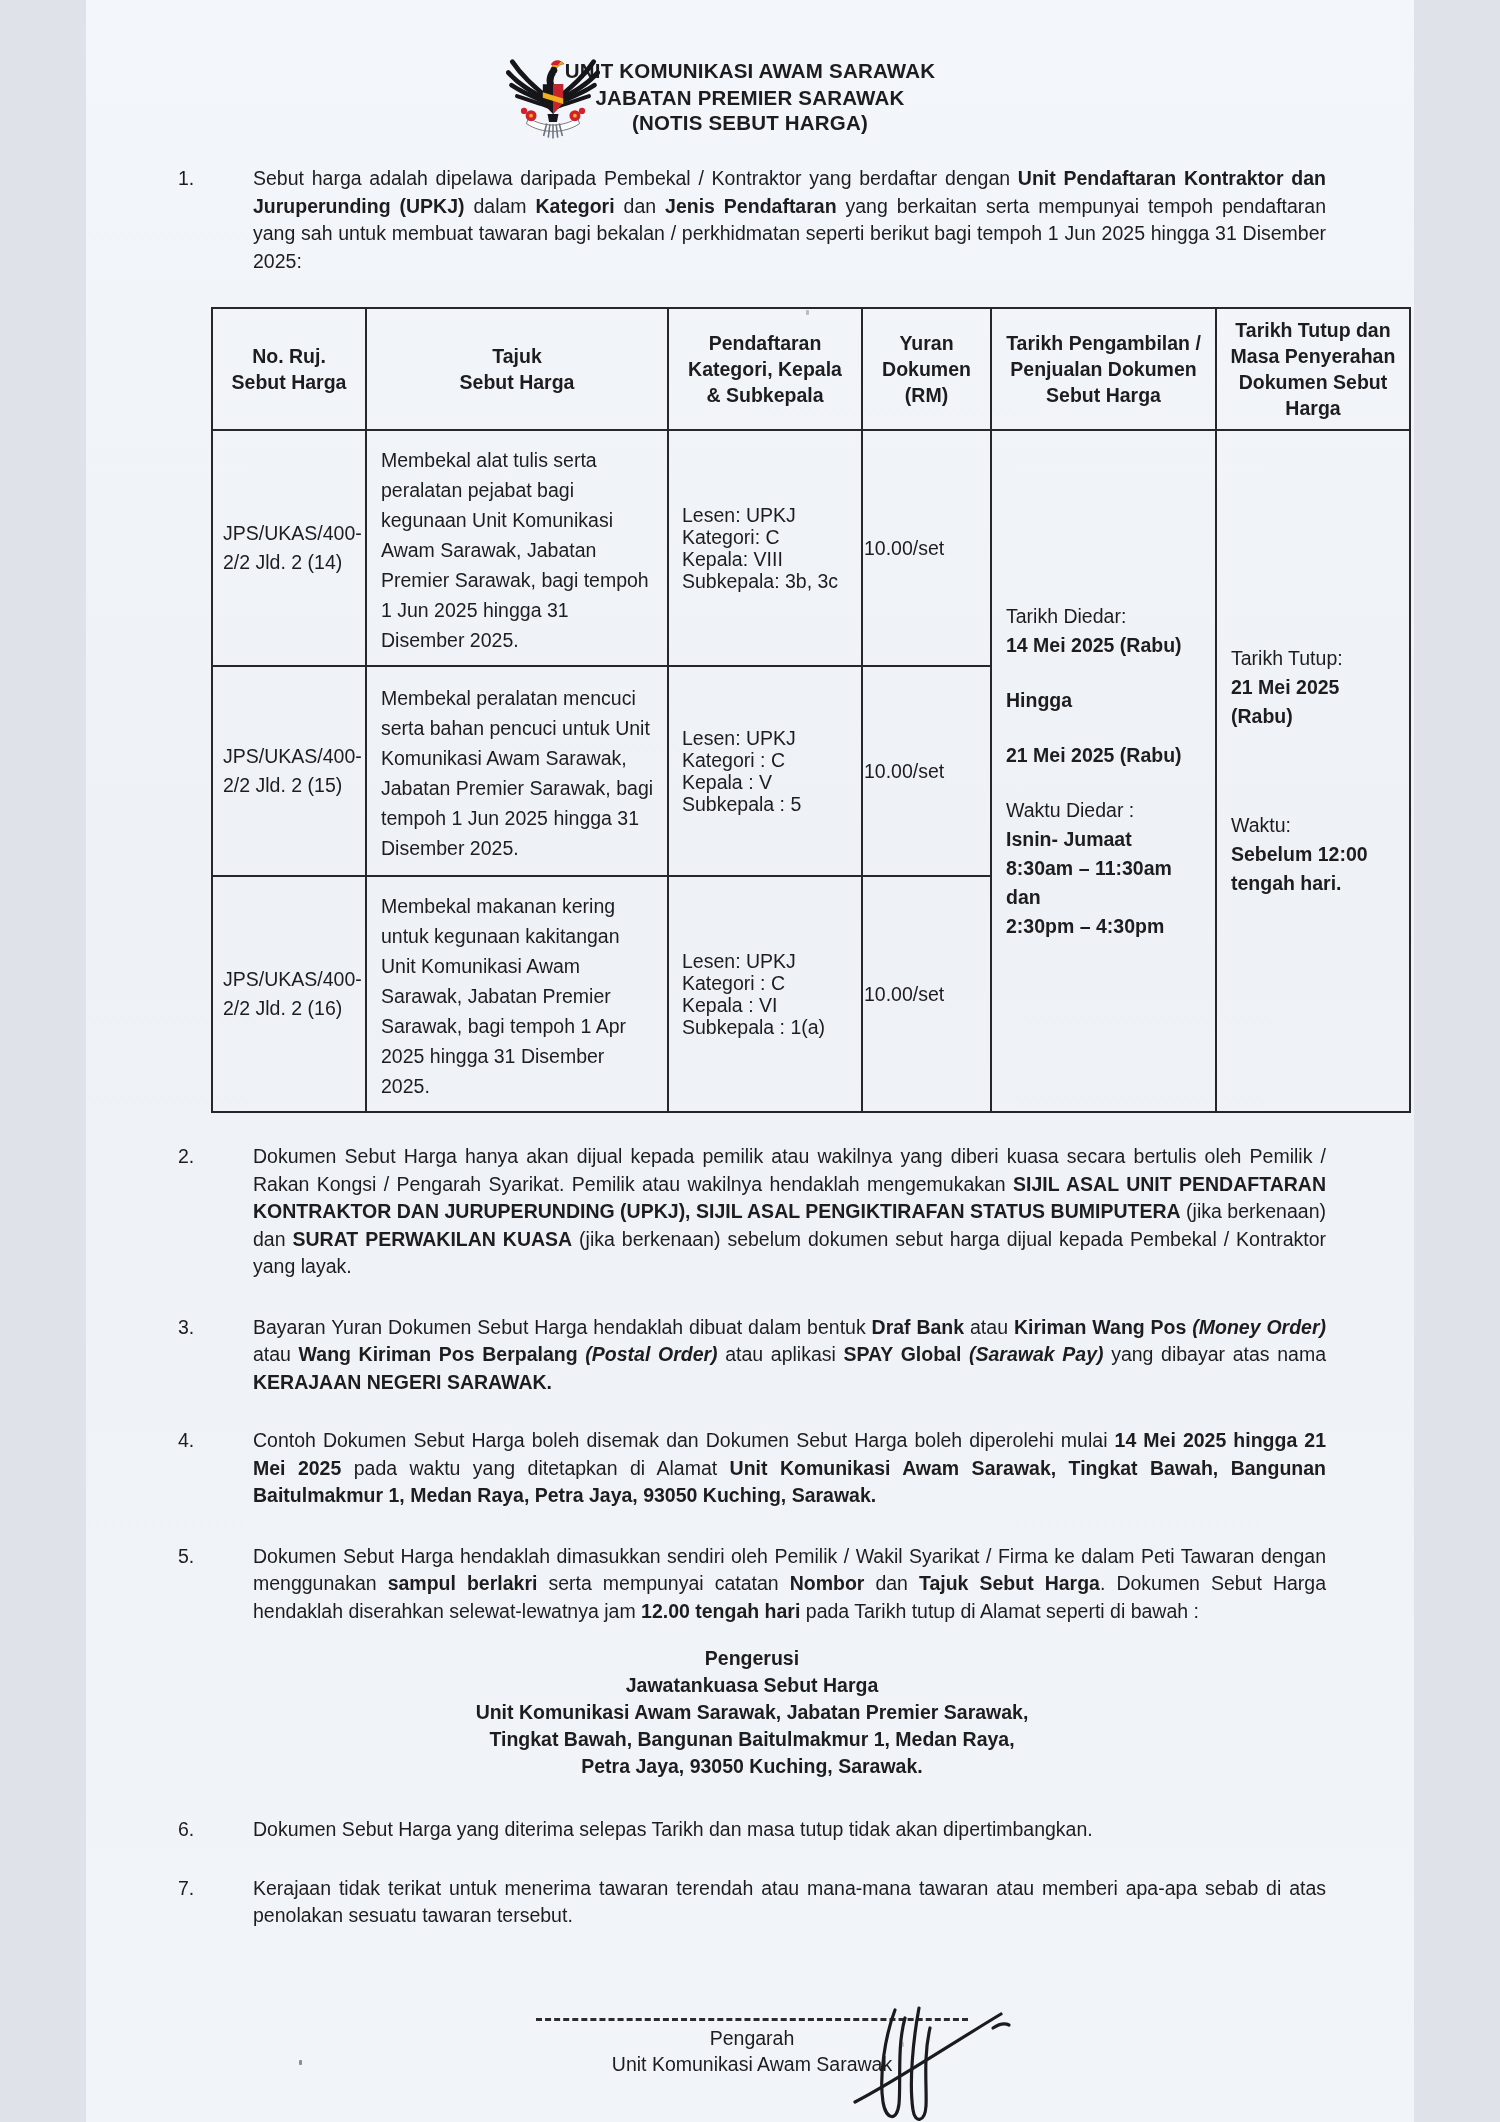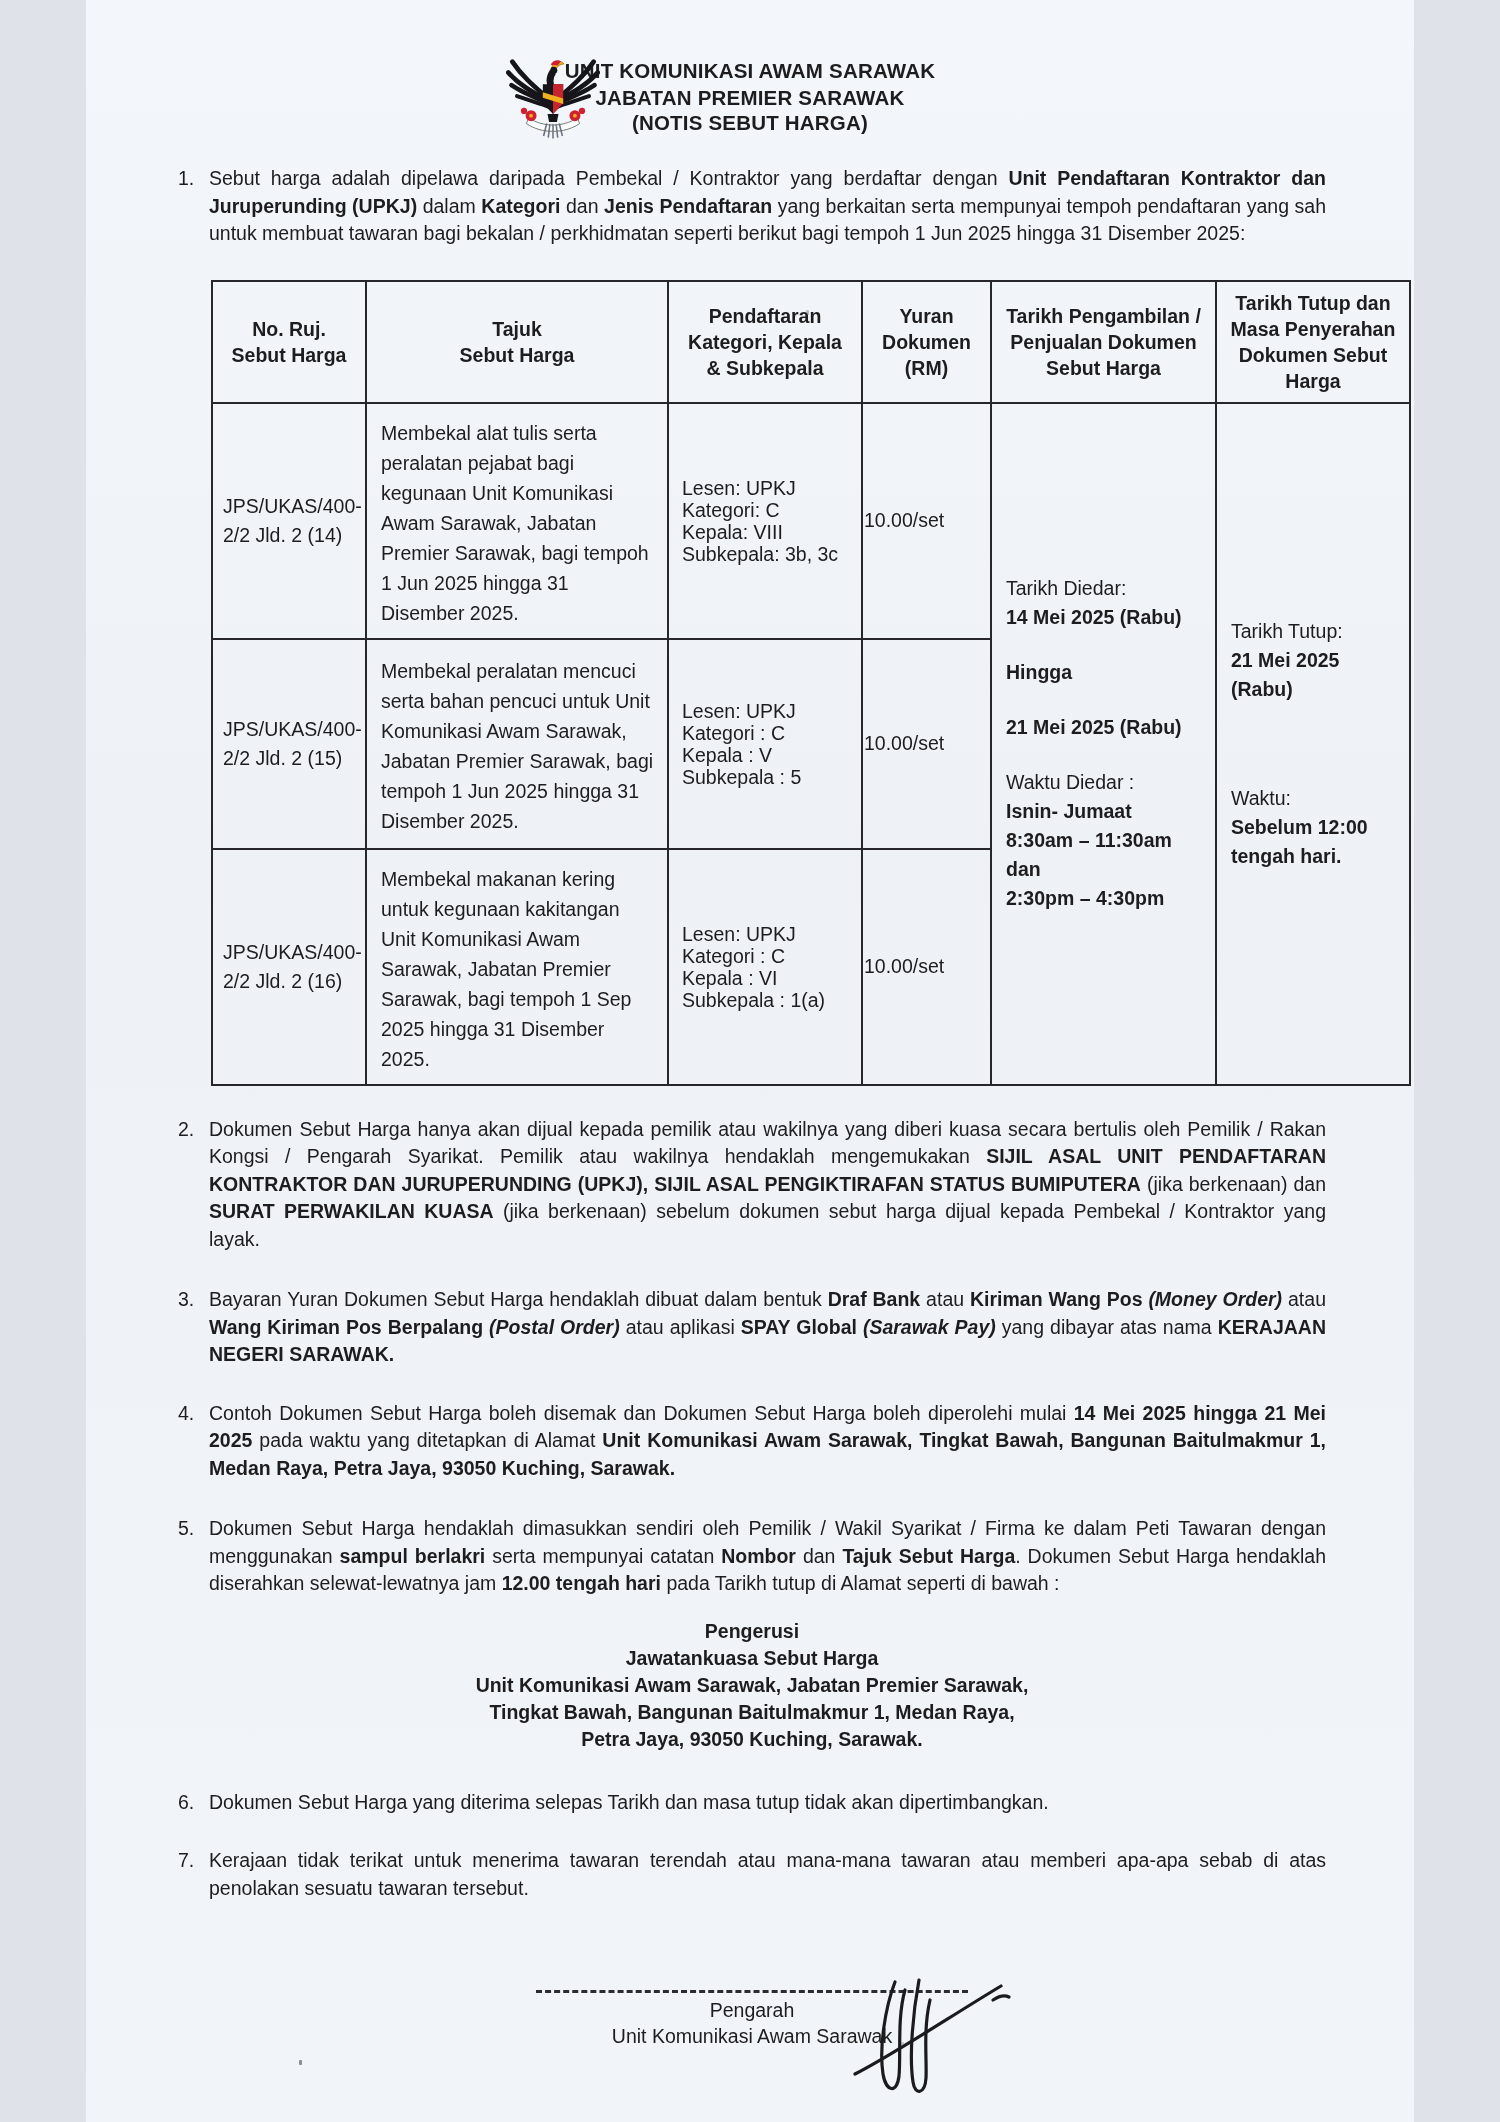--- a/index.html
+++ b/index.html
@@ -20,21 +20,21 @@
   
   .header{position:relative;padding-top:57px;text-align:center;}
   .crest{position:absolute;left:420px;top:50px;}
   .org-line{font-weight:700;font-size:20.5px;line-height:27px;letter-spacing:.2px;}
   .notice-title{font-weight:700;font-size:20.5px;letter-spacing:.2px;}
 
   
   .content{padding:0 88px 0 92px;}
   .item{display:flex;font-size:19.5px;line-height:27.5px;}
   .item .num{width:31px;flex:none;}
-  .item .txt{flex:1;text-align:justify;}
+  .item .txt{flex:1;text-align:justify;margin-left:44px;}
   #item-1{margin-top:30px;}
   #item-2{margin-top:30px;}
   #item-3{margin-top:33px;}
   #item-4{margin-top:31px;}
   #item-5{margin-top:33px;}
   #item-6{margin-top:36px;}
   #item-7{margin-top:31px;}
 
   
   table.tender{
@@ -214,21 +214,21 @@
           <td class="ref-cell">JPS/UKAS/400-2/2 Jld. 2 (15)</td>
           <td class="title-cell">Membekal peralatan mencuci serta bahan pencuci untuk Unit Komunikasi Awam Sarawak, Jabatan Premier Sarawak, bagi tempoh 1 Jun 2025 hingga 31 Disember 2025.</td>
           <td class="reg-cell">Lesen: UPKJ
 Kategori : C
 Kepala : V
 Subkepala : 5</td>
           <td class="fee-cell">10.00/set</td>
         </tr>
         <tr class="r3">
           <td class="ref-cell">JPS/UKAS/400-2/2 Jld. 2 (16)</td>
-          <td class="title-cell">Membekal makanan kering untuk kegunaan kakitangan Unit Komunikasi Awam Sarawak, Jabatan Premier Sarawak, bagi tempoh 1 Sep 2025 hingga 31 Disember 2025.</td>
+          <td class="title-cell">Membekal makanan kering untuk kegunaan kakitangan Unit Komunikasi Awam Sarawak, Jabatan Premier Sarawak, bagi tempoh 1 Apr 2025 hingga 31 Disember 2025.</td>
           <td class="reg-cell">Lesen: UPKJ
 Kategori : C
 Kepala : VI
 Subkepala : 1(a)</td>
           <td class="fee-cell">10.00/set</td>
         </tr>
       </tbody>
     </table>
 
     <div class="item" id="item-2">

